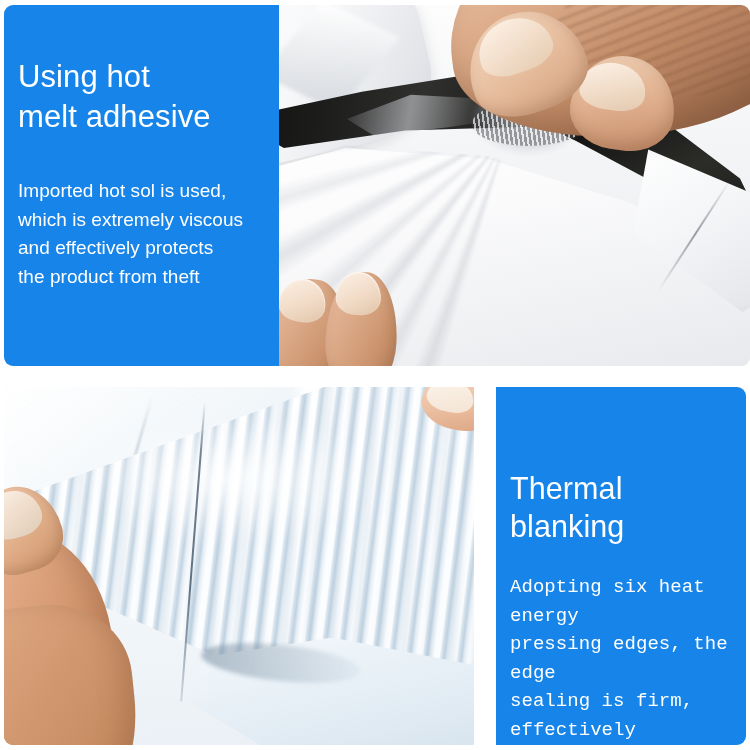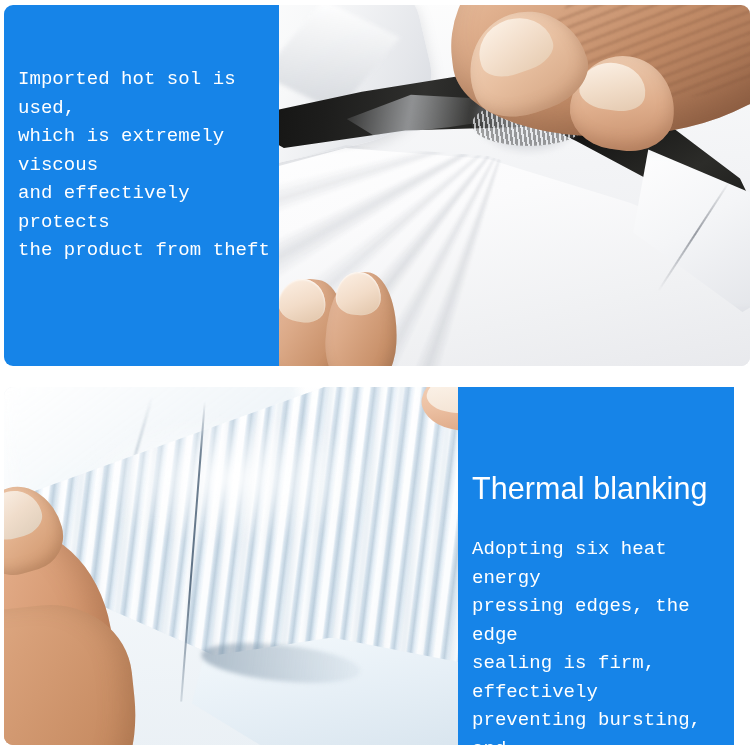--- a/index.html
+++ b/index.html
@@ -36,21 +36,21 @@
   
   .text-panel {
     position: absolute;
     top: 0;
     height: 100%;
     background: var(--accent, #1684e8);
     box-sizing: border-box;
     z-index: 5;
   }
   #panel-top-text    { left: 0;    width: 275px; padding: 52px 0 0 14px; }
-  #panel-bottom-text { right: 12px;   width: 276px; padding: 82px 16px 0 14px; }
+  #panel-bottom-text { right: 0;   width: 250px; padding: 82px 16px 0 14px; }
 
   .headline {
     color: #ffffff;
     font-size: 31px;
     font-weight: 300;
     line-height: 40px;
     letter-spacing: 0.1px;
     margin: 0;
     white-space: pre-line;
   }
@@ -58,21 +58,21 @@
 
   .body-copy {
     color: #ffffff;
     font-size: 19px;
     font-weight: 400;
     line-height: 28.5px;
     letter-spacing: 0.05px;
     margin: 0;
     white-space: pre-line;
   }
-  #panel-top-text    .body-copy { margin-top: 8px; font-family: Liberation Mono, monospace; }
+  #panel-top-text    .body-copy { margin-top: 40px; }
   #panel-bottom-text .body-copy { margin-top: 28px; font-family: Liberation Mono, monospace; }
 
   
   .photo {
     position: absolute;
     top: 0;
     height: 100%;
     overflow: hidden;
   }
   #photo-top    { left: 275px; right: 0; }
@@ -384,20 +384,22 @@
       <div class="photo-layer tp-index-nail"></div>
       <div class="photo-layer tp-thumb"></div>
       <div class="photo-layer tp-thumbnail"></div>
       <div class="photo-layer tp-finger tp-finger-a"></div>
       <div class="photo-layer tp-finger tp-finger-b"></div>
       <div class="photo-layer tp-nail tp-nail-a"></div>
       <div class="photo-layer tp-nail tp-nail-b"></div>
     </div>
 
     <div class="text-panel" id="panel-top-text" style="--accent: #1684e8;">
+      <h2 class="headline">Using hot
+melt adhesive</h2>
       <p class="body-copy">Imported hot sol is used,
 which is extremely viscous
 and effectively protects
 the product from theft</p>
     </div>
 
   </div>
 
   <div class="card" id="card-bottom">
 

